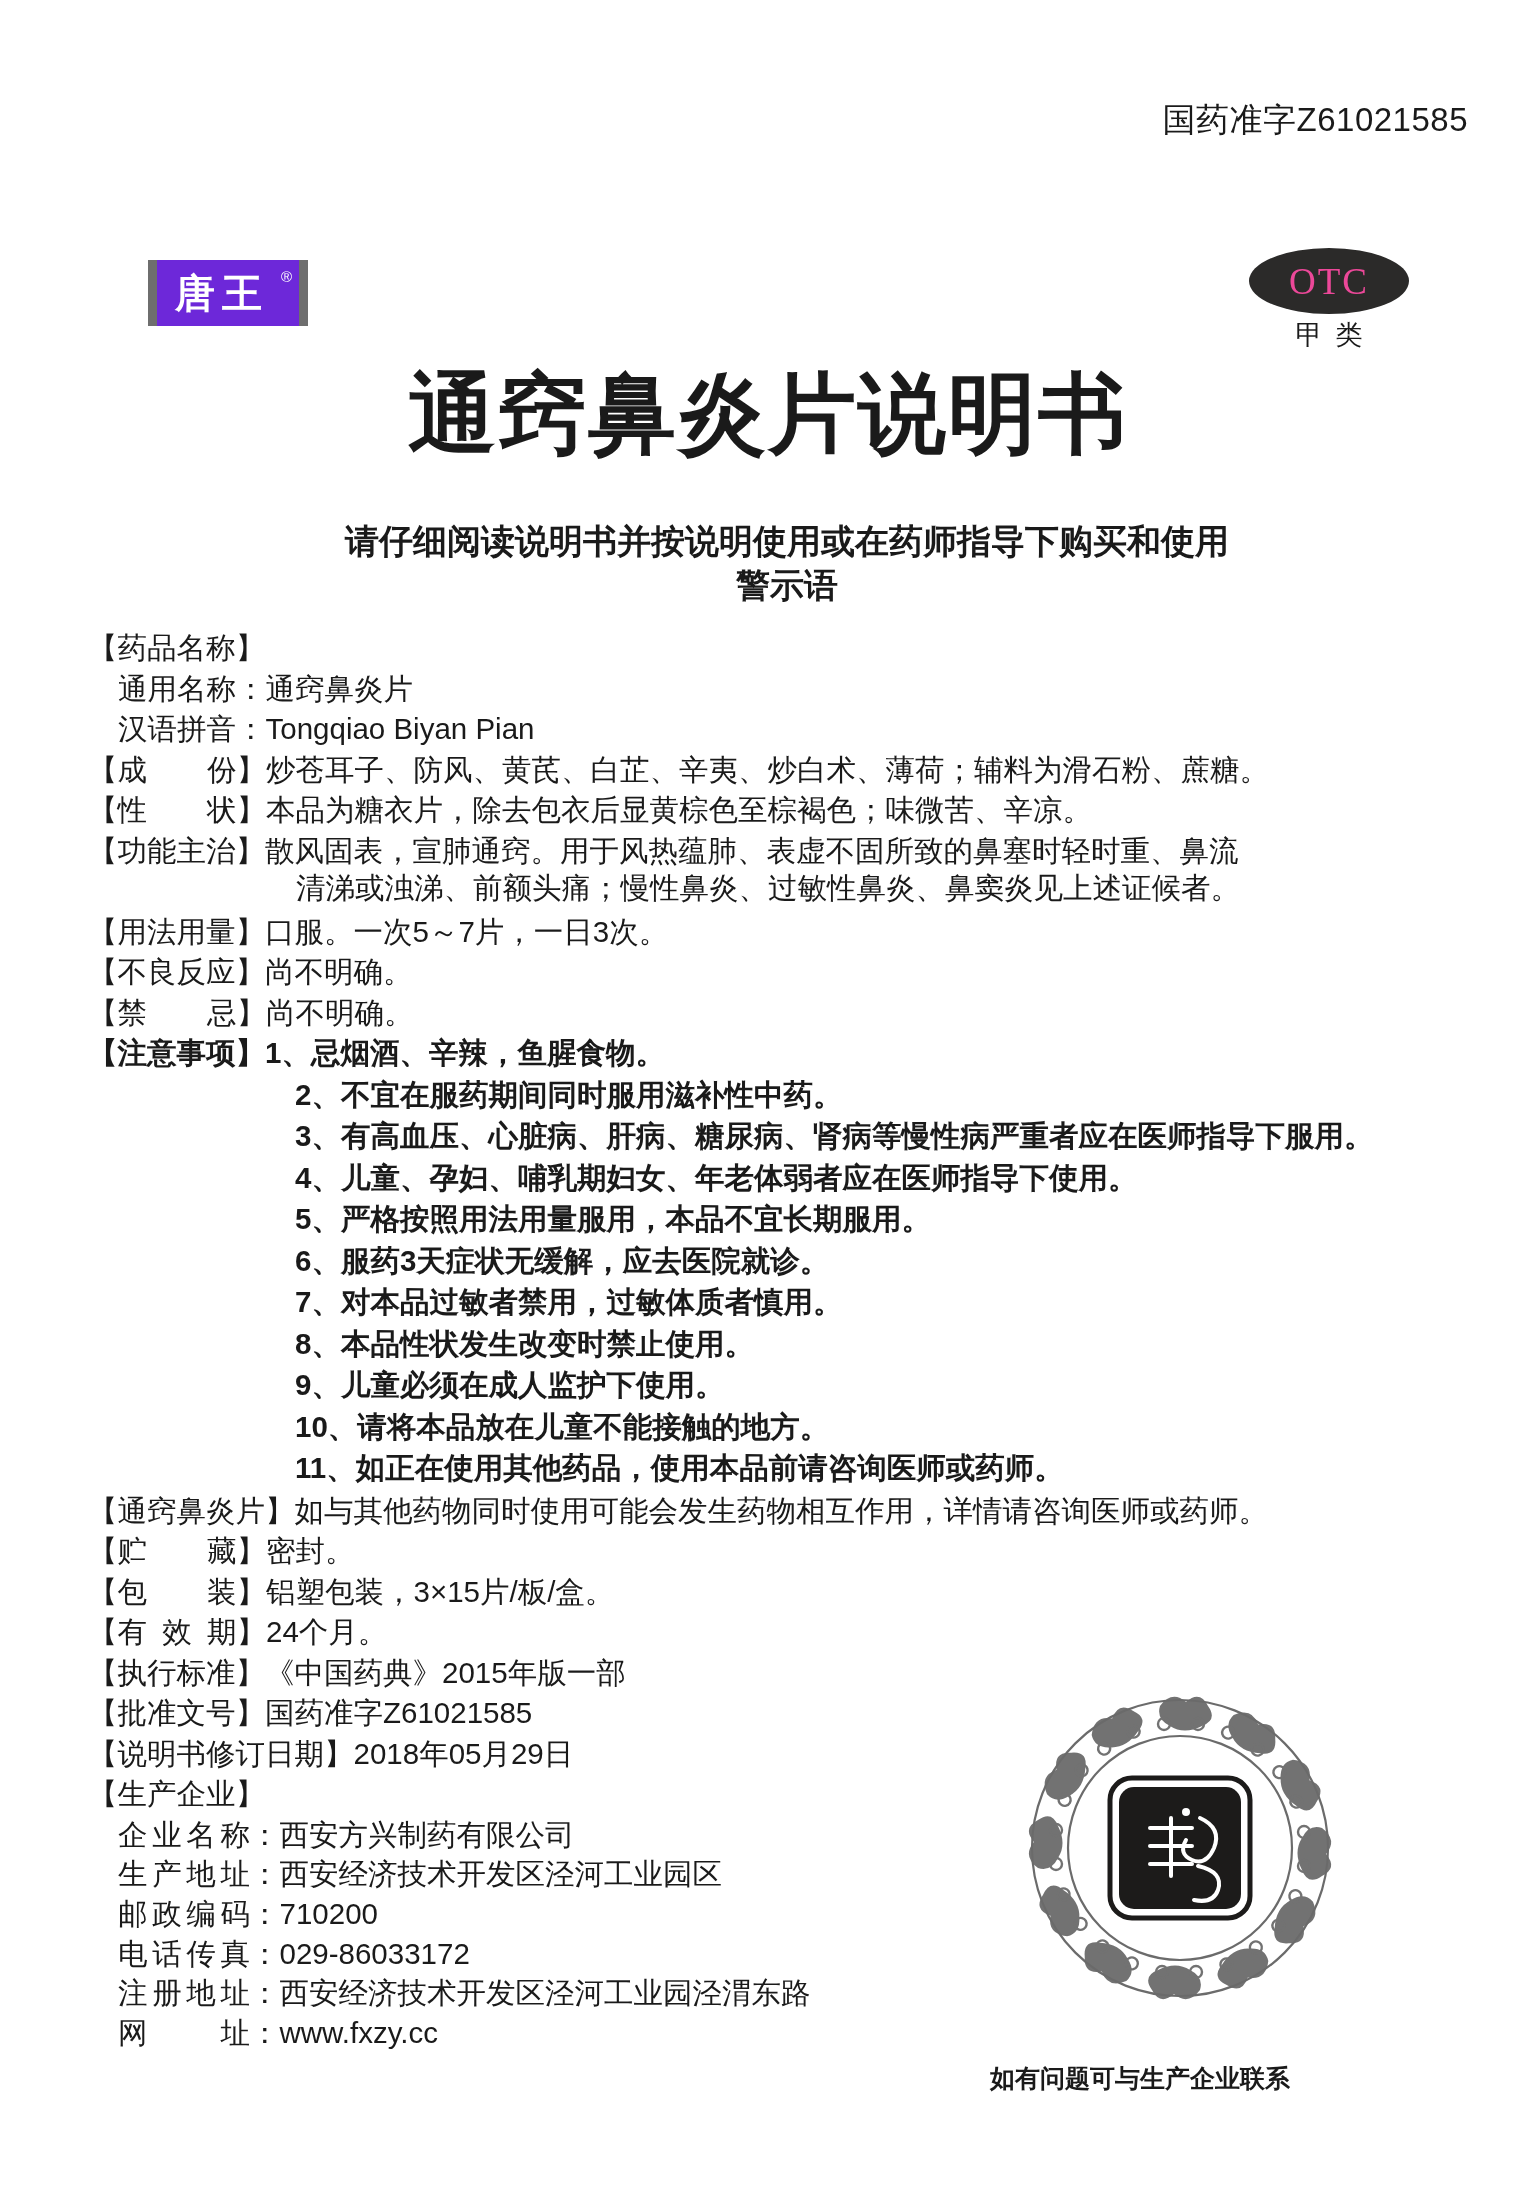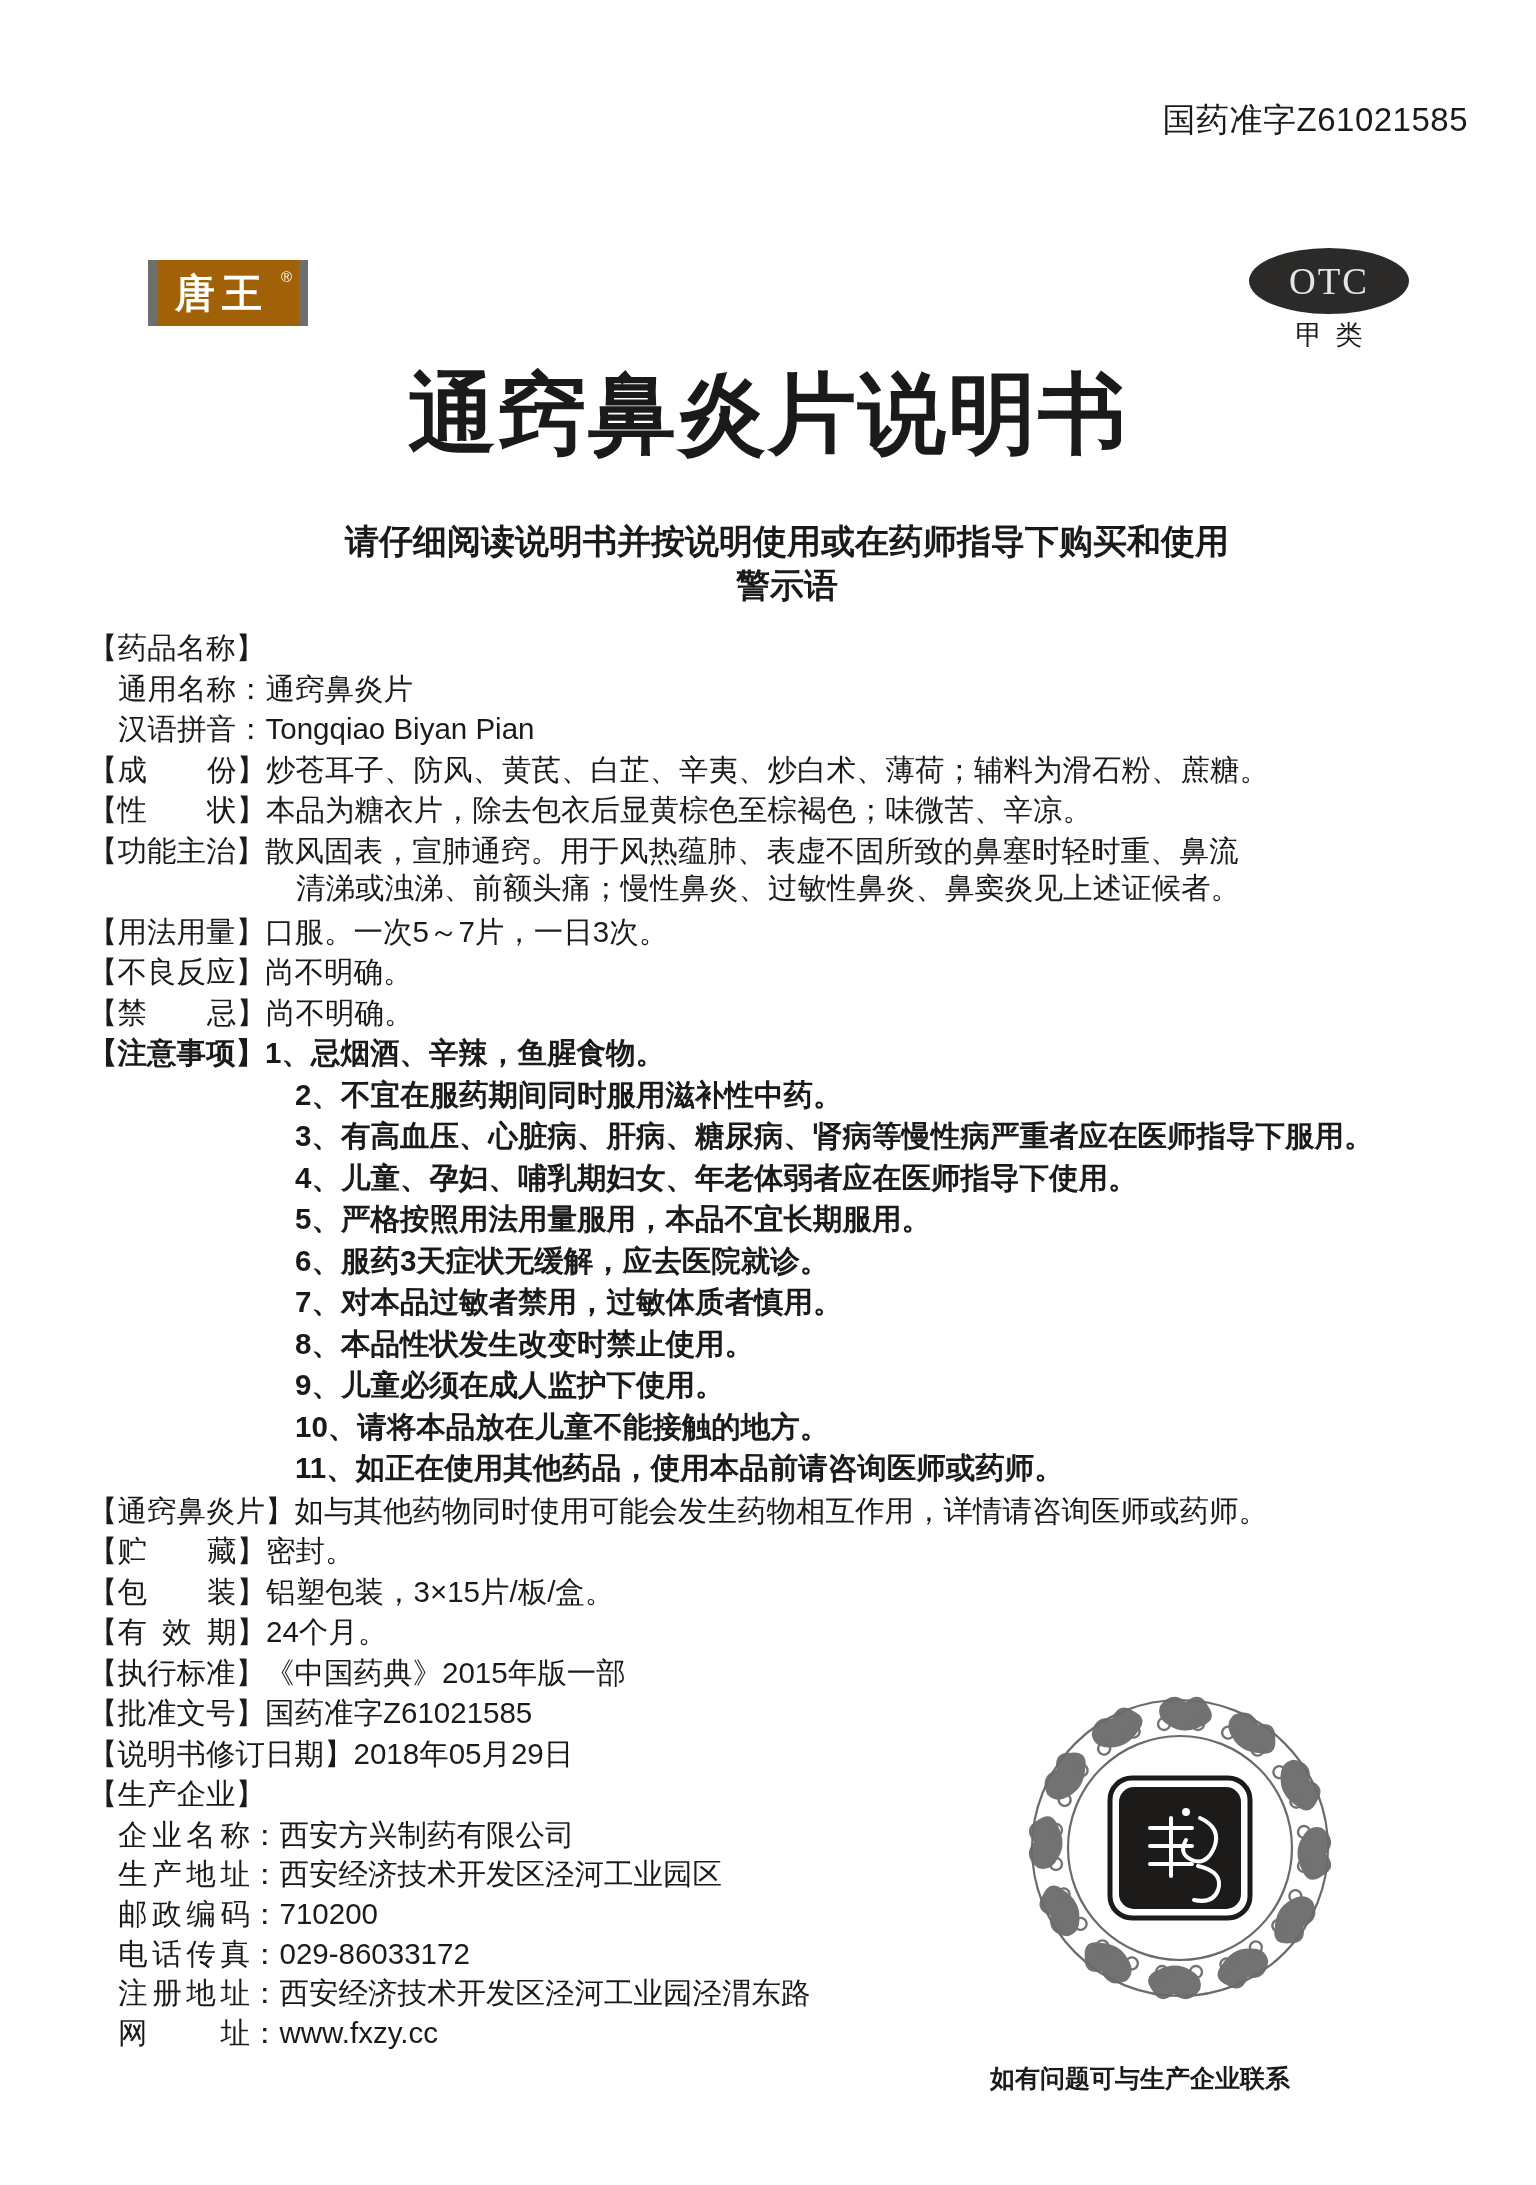--- a/index.html
+++ b/index.html
@@ -33,21 +33,21 @@
 
   .brand-logo {
     position: absolute;
     left: 148px; top: 12px;
     display: flex;
     align-items: stretch;
     height: 66px;
   }
   .brand-bar { width: 9px; background: #6e6e6e; }
   .brand-box {
-    background: #a16207;
+    background: #6d28d9;
     display: flex; align-items: center;
     padding: 0 16px 0 18px;
     position: relative;
     min-width: 142px;
   }
   .brand-text {
     color: #ffffff;
     font-size: 40px;
     font-weight: bold;
     letter-spacing: 7px;
@@ -68,21 +68,21 @@
     width: 190px;
   }
   .otc-oval {
     width: 160px; height: 66px;
     background: #2b2a29;
     border-radius: 50%;
     margin: 0 auto;
     display: flex; align-items: center; justify-content: center;
   }
   .otc-oval span {
-    color: #e5e5e5;
+    color: #ec4899;
     font-size: 37px;
     letter-spacing: 2px;
     font-family: "Liberation Serif", "DejaVu Serif", serif;
     line-height: 1;
   }
   .otc-sub {
     font-size: 27px;
     margin-top: 3px;
     letter-spacing: 13px;
     padding-left: 13px;

